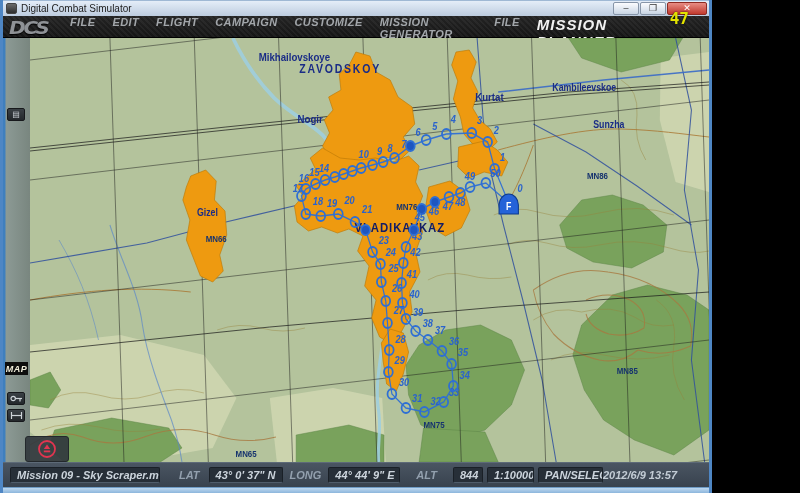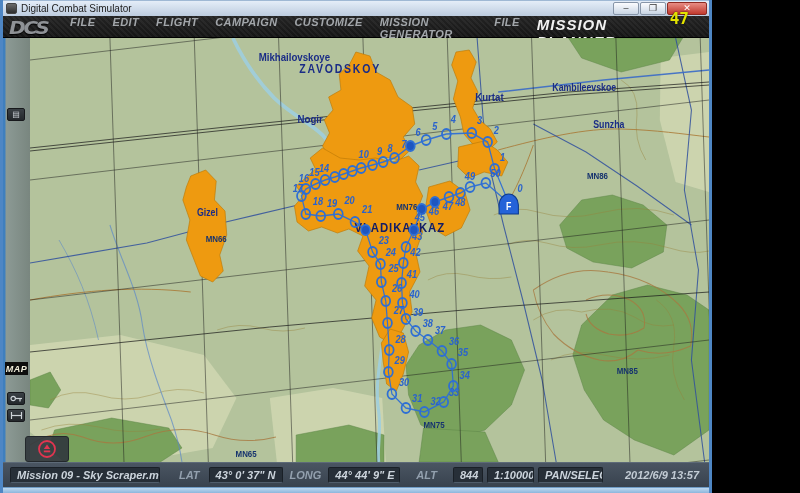--- a/index.html
+++ b/index.html
@@ -66,21 +66,21 @@
     padding:0 6px; white-space:nowrap; overflow:hidden; }
   .f-mission { width:150px; margin-left:7px; }
   .l-lat { margin-left:19px; }
   .f-lat { width:74px; margin-left:9px; text-align:center; }
   .l-long { margin-left:7px; }
   .f-long { width:72px; margin-left:7px; text-align:center; }
   .l-alt { margin-left:16px; }
   .f-alt { width:30px; margin-left:16px; }
   .f-scale { width:47px; margin-left:4px; }
   .f-mode { width:65px; margin-left:4px; }
-  .datetime { margin-left:auto; margin-right:10px; color:#c3ccd5; }
+  .datetime { margin-left:auto; margin-right:32px; color:#c3ccd5; }
 
   .bottom-edge { height:6px; flex:0 0 auto;
     background:linear-gradient(#bdd8f0,#8db6dc); border-top:1px solid #6f9cc6; }
 </style>
 </head>
 <body>
 
 <div class="window">
 
   <div class="titlebar">

